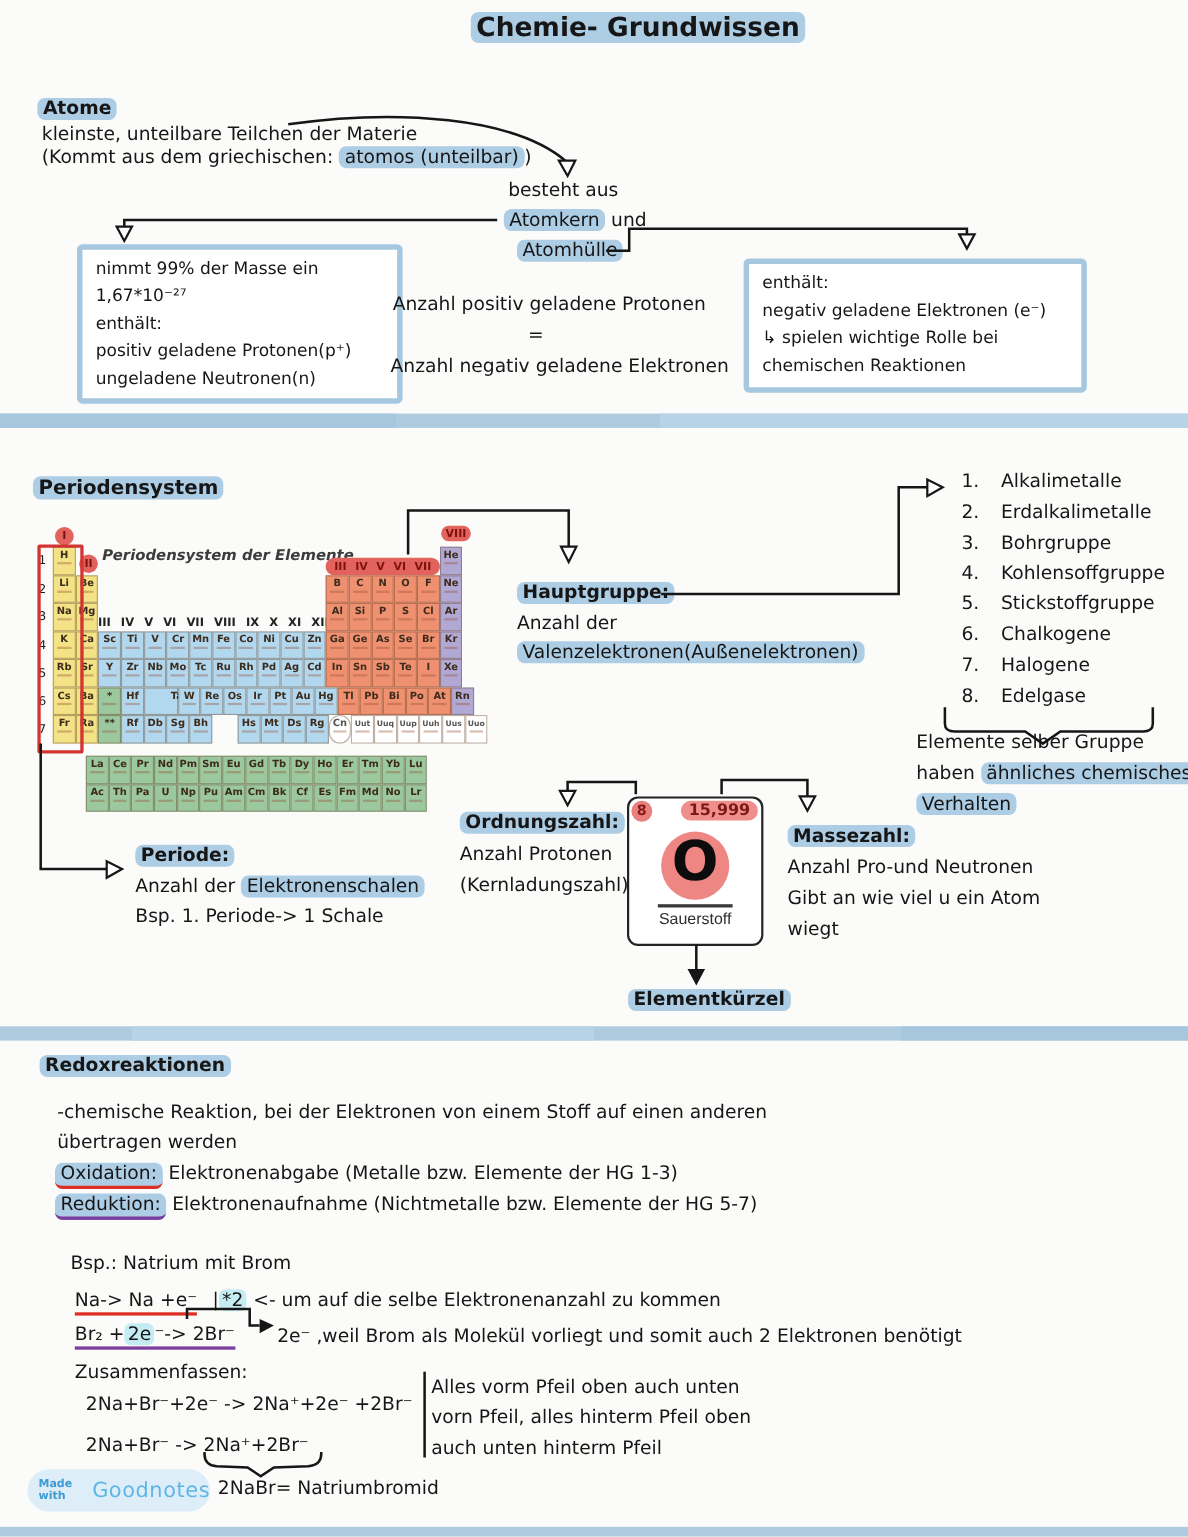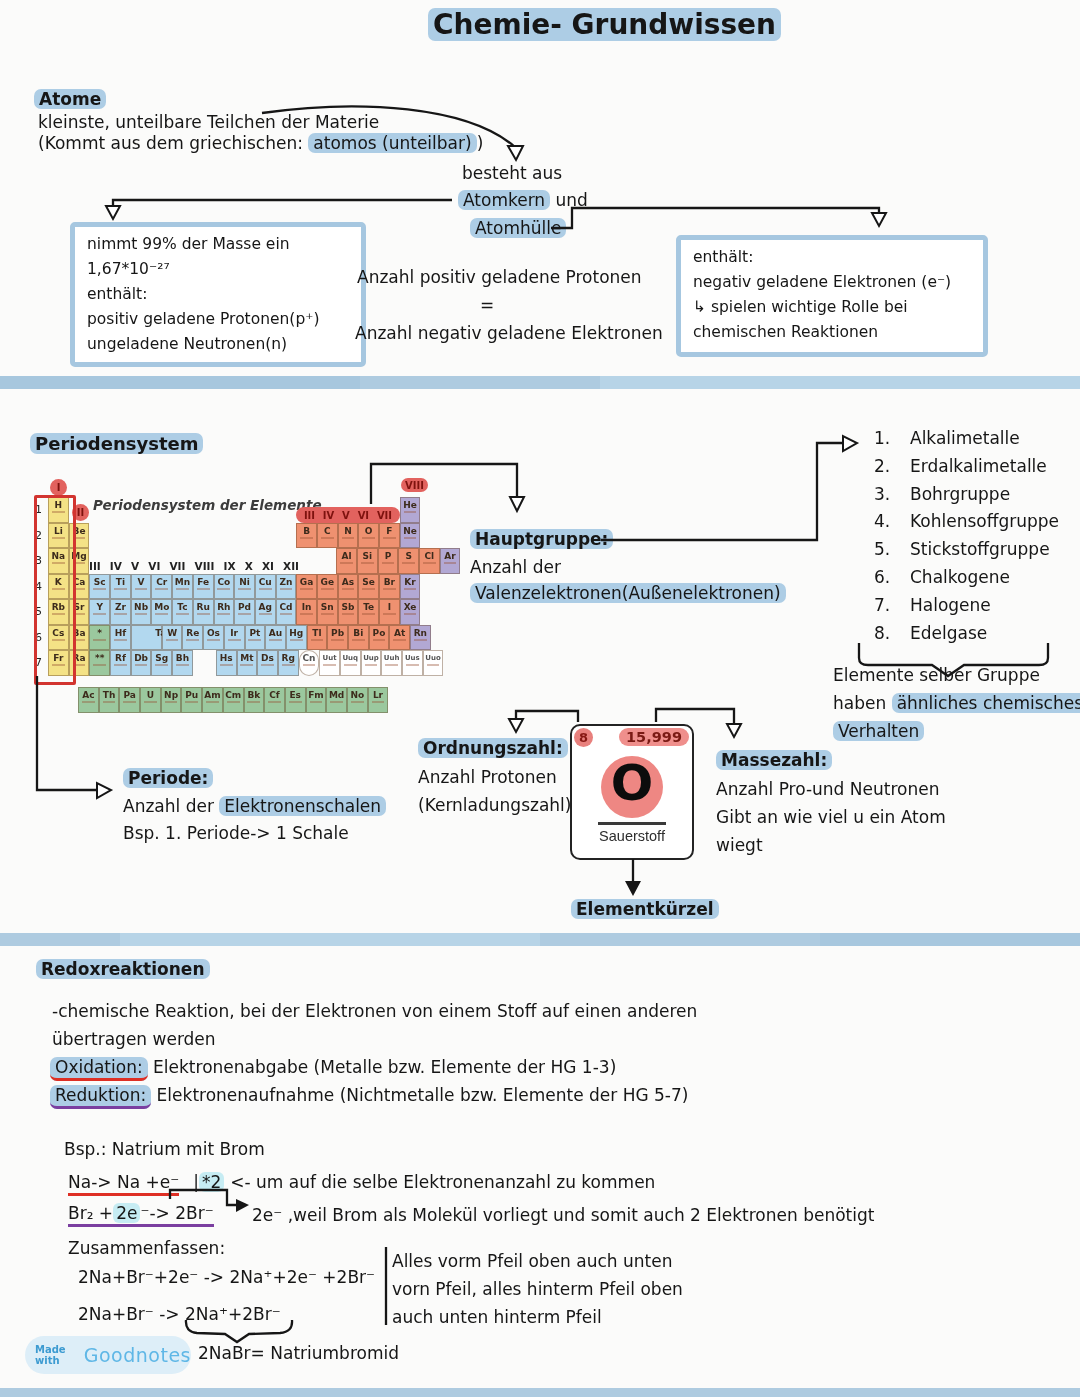--- a/index.html
+++ b/index.html
@@ -56,21 +56,21 @@
                 font-family:"Liberation Sans",sans-serif;}
   
   #badge{position:absolute;left:25px;top:1336px;width:166px;height:38px;background:#ddeef8;
          border-radius:19px;display:flex;align-items:center;justify-content:center;gap:6px;}
   #badge .mw{font-size:10px;color:#3d9bd1;font-weight:bold;padding-left:10px;}
   #badge .gn{font-size:19px;color:#5fb7e6;letter-spacing:.5px;}
 </style>
 </head>
 <body>
 
-<div class="t b" style="left:428px;top:14px;font-size:28px;"><span class="hl">Chemie- Grundwissen</span></div>
+<div class="t b" style="left:428px;top:14px;font-size:24px;"><span class="hl">Chemie- Grundwissen</span></div>
 
 <div class="t b" style="left:34px;top:88px;"><span class="hl">Atome</span></div>
 <div class="t" style="left:38px;top:111px;">kleinste, unteilbare Teilchen der Materie</div>
 <div class="t" style="left:38px;top:132px;"><span>(Kommt aus dem griechischen: </span><span class="hl">atomos (unteilbar)</span><span>)</span></div>
 
 <div class="t" style="left:462px;top:162px;">besteht aus</div>
 <div class="t" style="left:458px;top:189px;"><span class="hl">Atomkern</span><span> und</span></div>
 <div class="t" style="left:470px;top:217px;"><span class="hl">Atomhülle</span></div>
 
 <div class="box" style="left:70px;top:222px;width:262px;height:125px;">
@@ -178,21 +178,21 @@
         <div class="pt-cell pt-empty"></div>
         <div class="pt-cell pt-empty"></div>
         <div class="pt-cell pt-empty"></div>
         <div class="pt-cell pt-empty"></div>
         <div class="pt-cell pt-empty"></div>
         <div class="pt-cell pt-empty"></div>
         <div class="pt-cell pt-empty"></div>
         <div class="pt-cell pt-empty"></div>
         <div class="pt-cell pt-empty"></div>
         <div class="pt-cell pt-empty"></div>
-        <div class="pt-cell" style="background: rgb(239, 145, 112); margin-left: 40px;">Al</div>
+        <div class="pt-cell" style="background: rgb(239, 145, 112);">Al</div>
         <div class="pt-cell" style="background: rgb(239, 145, 112);">Si</div>
         <div class="pt-cell" style="background: rgb(239, 145, 112);">P</div>
         <div class="pt-cell" style="background: rgb(239, 145, 112);">S</div>
         <div class="pt-cell" style="background: rgb(239, 145, 112);">Cl</div>
         <div class="pt-cell" style="background: rgb(178, 168, 212);">Ar</div>
       </div>
       <div class="pt-row">
         <div class="pt-plabel">4</div>
         <div class="pt-cell" style="background: rgb(244, 226, 134);">K</div>
         <div class="pt-cell" style="background: rgb(244, 226, 134);">Ca</div>
@@ -271,20 +271,37 @@
         <div class="pt-cell" style="background: rgb(255, 255, 255); color: rgb(85, 85, 85); border-radius: 10px;">Cn</div>
         <div class="pt-cell pt-sm" style="background: rgb(255, 255, 255); color: rgb(85, 85, 85);">Uut</div>
         <div class="pt-cell pt-sm" style="background: rgb(255, 255, 255); color: rgb(85, 85, 85);">Uuq</div>
         <div class="pt-cell pt-sm" style="background: rgb(255, 255, 255); color: rgb(85, 85, 85);">Uup</div>
         <div class="pt-cell pt-sm" style="background: rgb(255, 255, 255); color: rgb(85, 85, 85);">Uuh</div>
         <div class="pt-cell pt-sm" style="background: rgb(255, 255, 255); color: rgb(85, 85, 85);">Uus</div>
         <div class="pt-cell pt-sm" style="background: rgb(255, 255, 255); color: rgb(85, 85, 85);">Uuo</div>
       </div>
     </div>
   <div id="pt-f">
+      <div class="pt-row">
+        <div class="pt-cell" style="background: rgb(155, 200, 158);">La</div>
+        <div class="pt-cell" style="background: rgb(155, 200, 158);">Ce</div>
+        <div class="pt-cell" style="background: rgb(155, 200, 158);">Pr</div>
+        <div class="pt-cell" style="background: rgb(155, 200, 158);">Nd</div>
+        <div class="pt-cell" style="background: rgb(155, 200, 158);">Pm</div>
+        <div class="pt-cell" style="background: rgb(155, 200, 158);">Sm</div>
+        <div class="pt-cell" style="background: rgb(155, 200, 158);">Eu</div>
+        <div class="pt-cell" style="background: rgb(155, 200, 158);">Gd</div>
+        <div class="pt-cell" style="background: rgb(155, 200, 158);">Tb</div>
+        <div class="pt-cell" style="background: rgb(155, 200, 158);">Dy</div>
+        <div class="pt-cell" style="background: rgb(155, 200, 158);">Ho</div>
+        <div class="pt-cell" style="background: rgb(155, 200, 158);">Er</div>
+        <div class="pt-cell" style="background: rgb(155, 200, 158);">Tm</div>
+        <div class="pt-cell" style="background: rgb(155, 200, 158);">Yb</div>
+        <div class="pt-cell" style="background: rgb(155, 200, 158);">Lu</div>
+      </div>
       <div class="pt-row">
         <div class="pt-cell" style="background: rgb(155, 200, 158);">Ac</div>
         <div class="pt-cell" style="background: rgb(155, 200, 158);">Th</div>
         <div class="pt-cell" style="background: rgb(155, 200, 158);">Pa</div>
         <div class="pt-cell" style="background: rgb(155, 200, 158);">U</div>
         <div class="pt-cell" style="background: rgb(155, 200, 158);">Np</div>
         <div class="pt-cell" style="background: rgb(155, 200, 158);">Pu</div>
         <div class="pt-cell" style="background: rgb(155, 200, 158);">Am</div>
         <div class="pt-cell" style="background: rgb(155, 200, 158);">Cm</div>
         <div class="pt-cell" style="background: rgb(155, 200, 158);">Bk</div>

